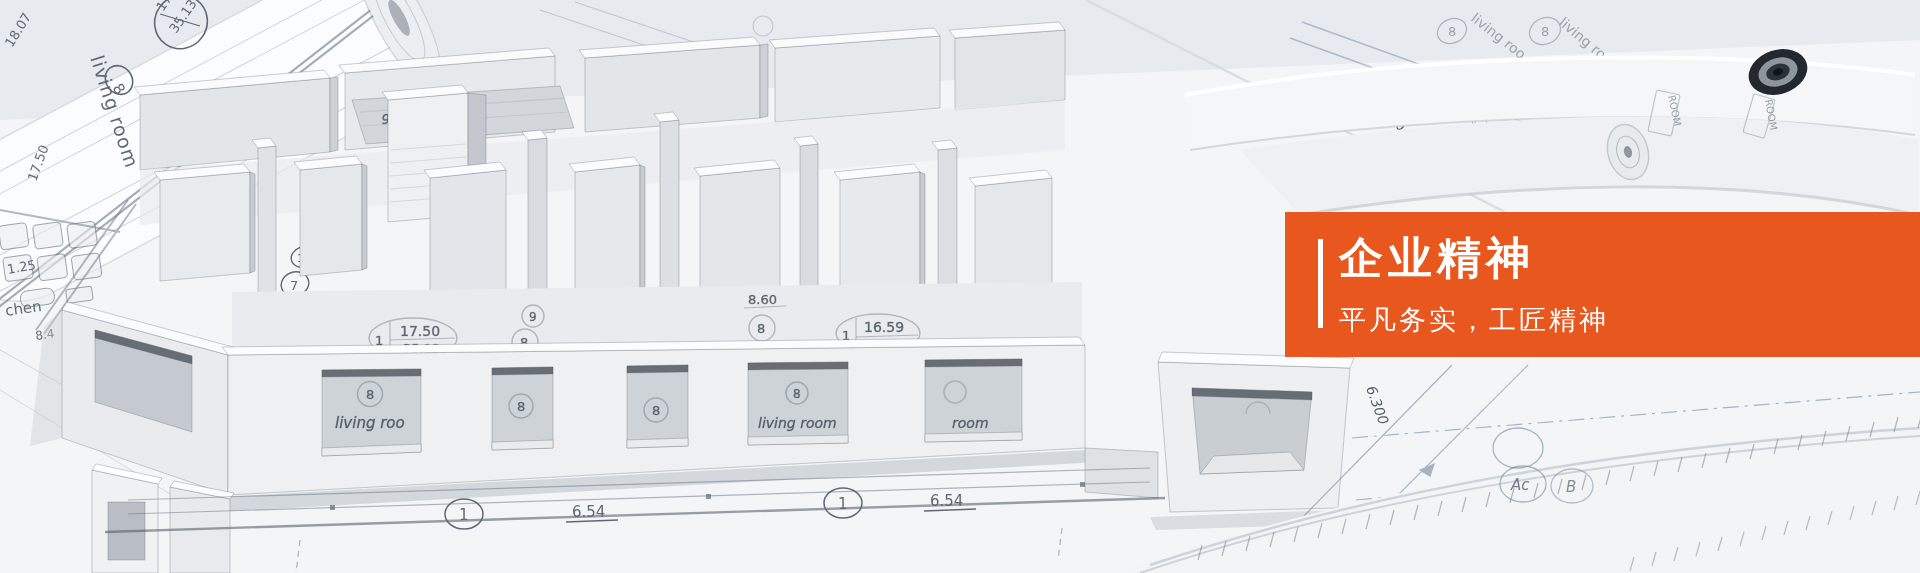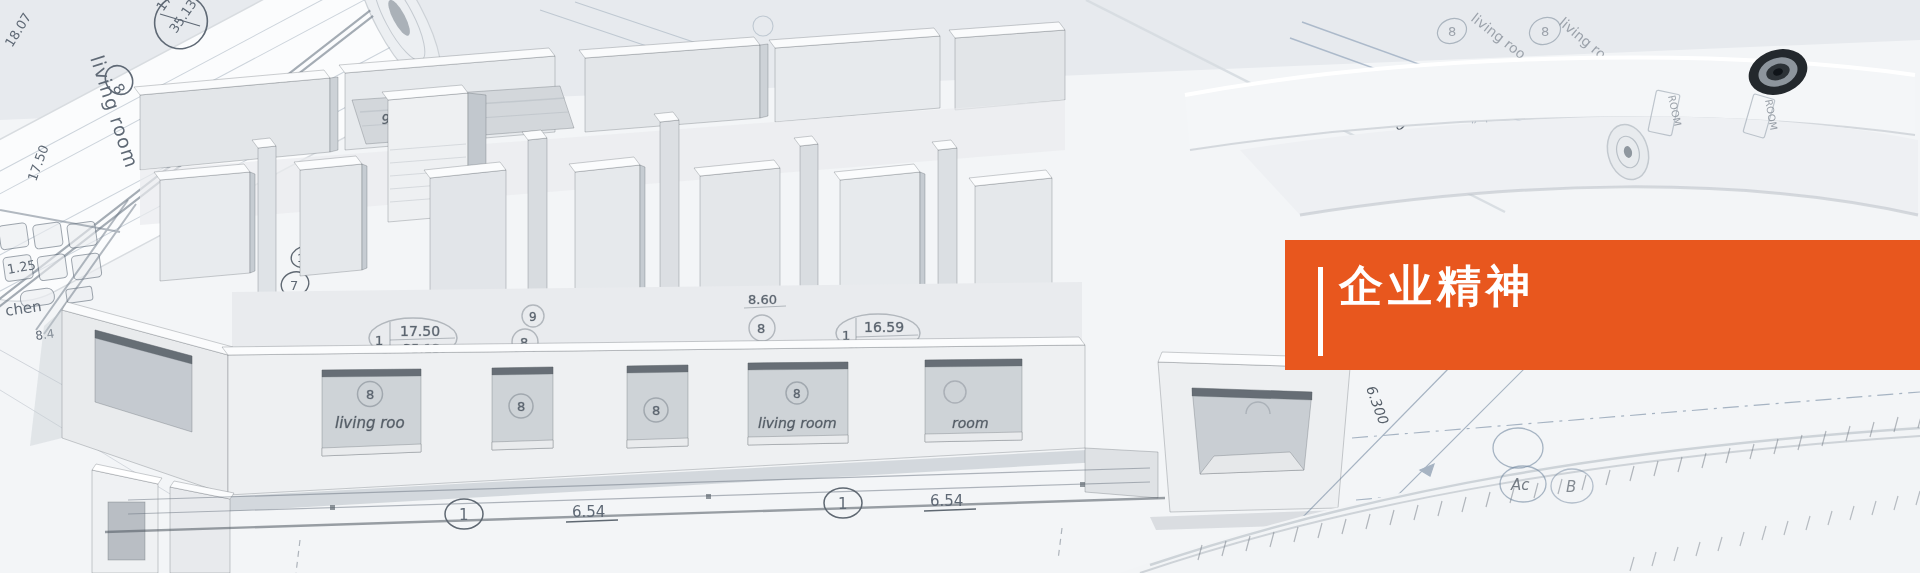--- a/index.html
+++ b/index.html
@@ -1,21 +1,21 @@
 <!DOCTYPE html>
 <html><head>
 <meta charset="utf-8">
 <style>
   html,body{margin:0;padding:0;background:#dfe3e7;}
   .stage{position:relative;width:1920px;height:573px;overflow:hidden;
          background:#eef0f2;font-family:"Liberation Sans",sans-serif;}
   .stage svg{position:absolute;left:0;top:0;display:block;}
   
-  .caption{position:absolute;left:1285px;top:212px;width:635px;height:130px;
-           background:#e8571e;margin-top:28px;}
+  .caption{position:absolute;left:1285px;top:212px;width:635px;height:145px;
+           background:#e8571e;}
   .cap-bar{position:absolute;left:33px;top:27px;width:5px;height:89px;background:#ffffff;}
   .cap-title{position:absolute;left:54px;top:24px;margin:0;color:#ffffff;
              font-size:44px;font-weight:bold;letter-spacing:5px;line-height:1;
              font-family:"Liberation Sans",sans-serif;white-space:nowrap;}
   .cap-sub{position:absolute;left:54px;top:94px;margin:0;color:#ffffff;
            font-size:27px;font-weight:normal;letter-spacing:3px;line-height:1.1;
            font-family:"Liberation Sans",sans-serif;white-space:nowrap;}
   
   text{font-family:"DejaVu Sans",sans-serif;fill:#5c6670;}
   .bp{fill:#5f6975;}
@@ -355,15 +355,16 @@
     <ellipse cx="1523" cy="484" rx="23" ry="18" fill="none" stroke="#7388a0" stroke-width="1.3" opacity="0.6"></ellipse>
     <text x="1511" y="490" font-size="15" class="bpi" opacity="0.8">Ac</text>
     <ellipse cx="1572" cy="486" rx="21" ry="17" fill="none" stroke="#7388a0" stroke-width="1.3" opacity="0.5"></ellipse>
     <text x="1566" y="492" font-size="15" class="bpi" opacity="0.7">B</text>
   </g>
 </svg>
 
   <div class="caption" style="background-color: rgb(232, 87, 30);">
     <div class="cap-bar"></div>
     <h2 class="cap-title">企业精神</h2>
+    <p class="cap-sub">平凡务实，工匠精神</p>
   </div>
 
 </div>
 
 </body></html>

